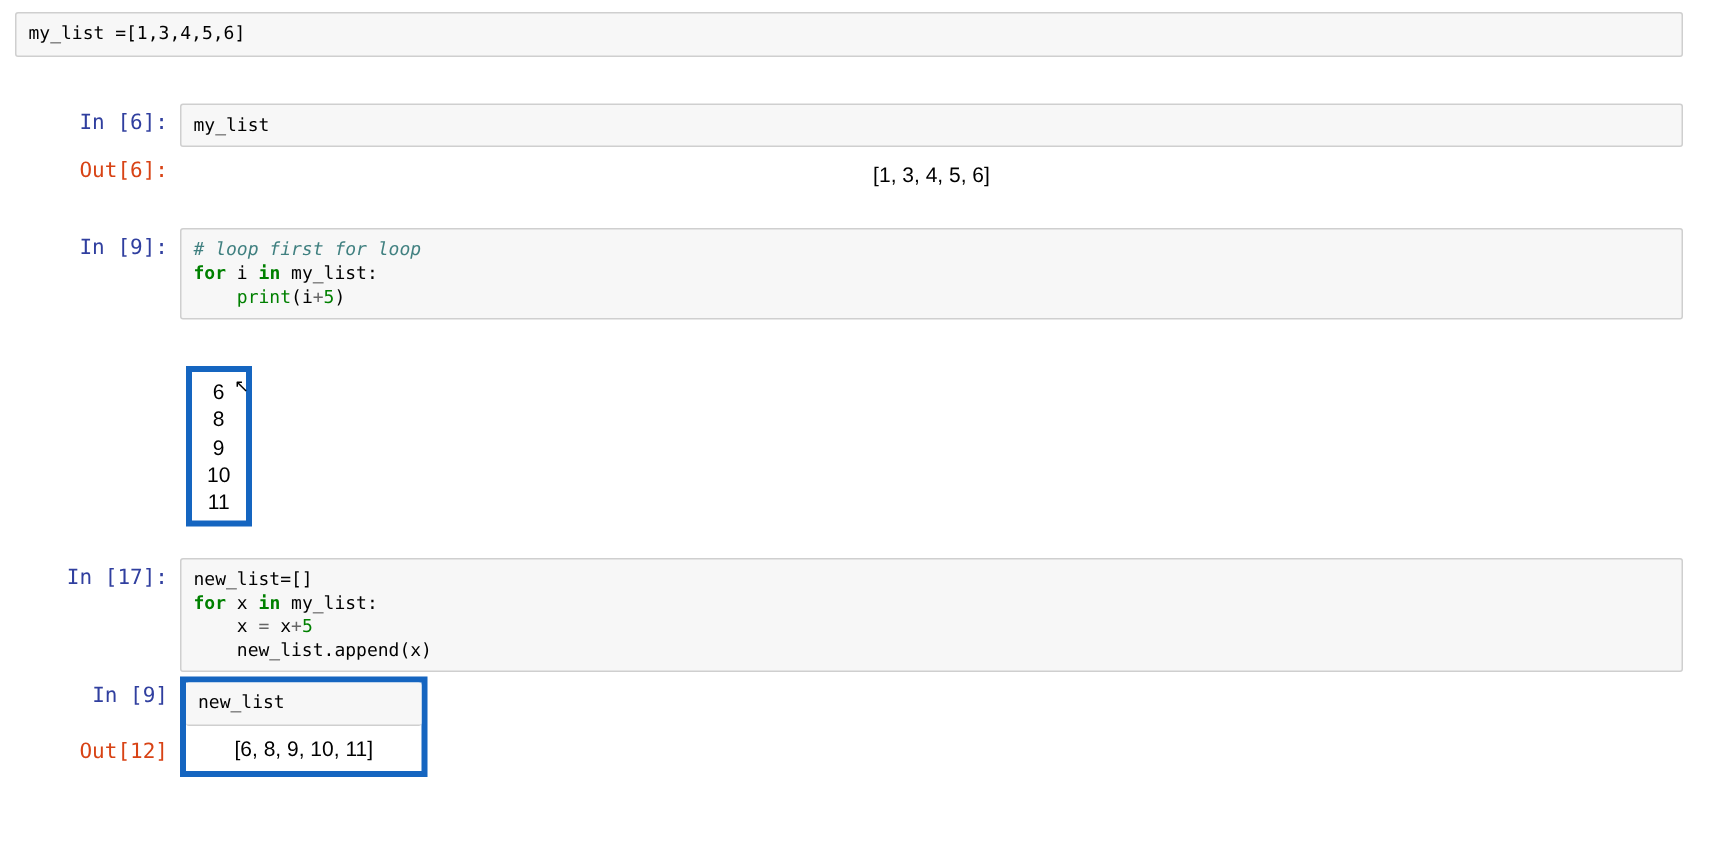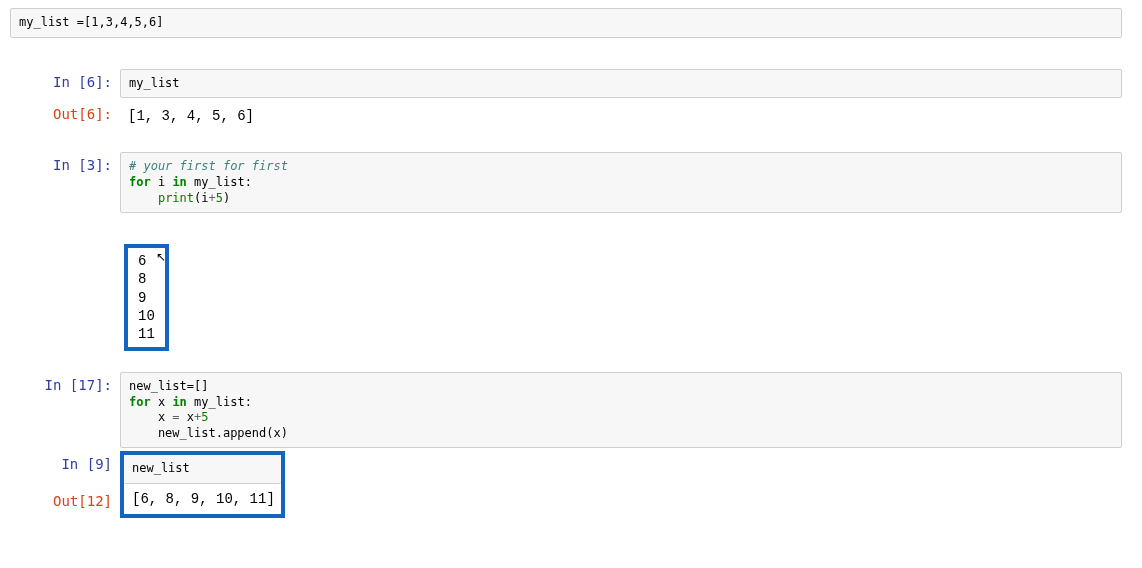--- a/index.html
+++ b/index.html
@@ -33,24 +33,25 @@
     padding: 6px 8px;
     font-family: monospace;
     font-size: 12px;
     line-height: 1.3;
     min-height: 28px;
     white-space: pre;
   }
   .output-area {
     flex: 1;
     padding: 6px 8px;
-    font-family: Liberation Mono, monospace;
+    font-family: Liberation Sans, sans-serif;
     font-size: 14px;
     line-height: 1.3;
     white-space: pre;
+    text-align: center;
   }
   .gap { height: 18px; }
   .gap-lg { height: 28px; }
   .highlight-box {
     border: 4px solid #1565C0;
     padding: 2px 4px;
     display: inline-block;
   }
   .output-highlight-wrap {
     flex: 1;
@@ -82,22 +83,22 @@
   <div class="input-area">my_list</div>
 </div>
 <div class="cell">
   <div class="prompt prompt-out">Out[6]:</div>
   <div class="output-area">[1, 3, 4, 5, 6]</div>
 </div>
 
 <div class="gap"></div>
 
 <div class="cell">
-  <div class="prompt prompt-in">In [3]:</div>
-  <div class="input-area"><span class="comment"># your first for first</span>
+  <div class="prompt prompt-in">In [9]:</div>
+  <div class="input-area"><span class="comment"># loop first for loop</span>
 <span class="kw-green">for</span><span> i </span><span class="kw-green">in</span><span> my_list:</span>
 <span>    </span><span class="name-print">print</span><span>(i</span><span class="op">+</span><span class="num">5</span><span>)</span></div>
 </div>
 
 <div class="gap-lg"></div>
 
 <div class="cell">
   <div class="prompt"></div>
   <div class="output-highlight-wrap" style="position:relative;">
     <div class="highlight-box">

